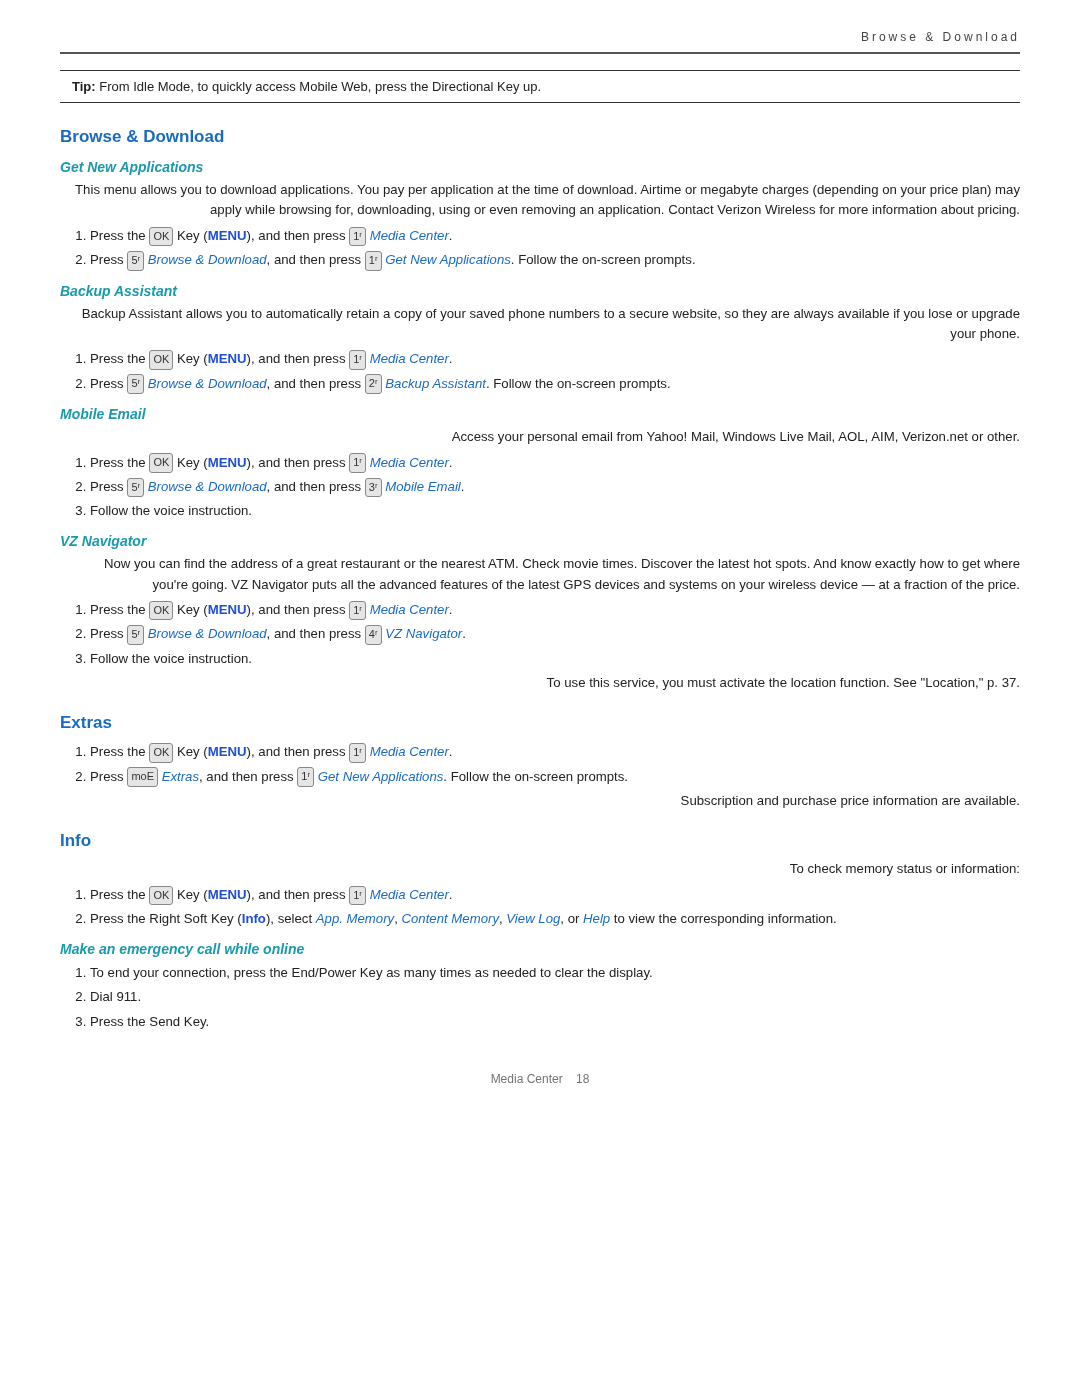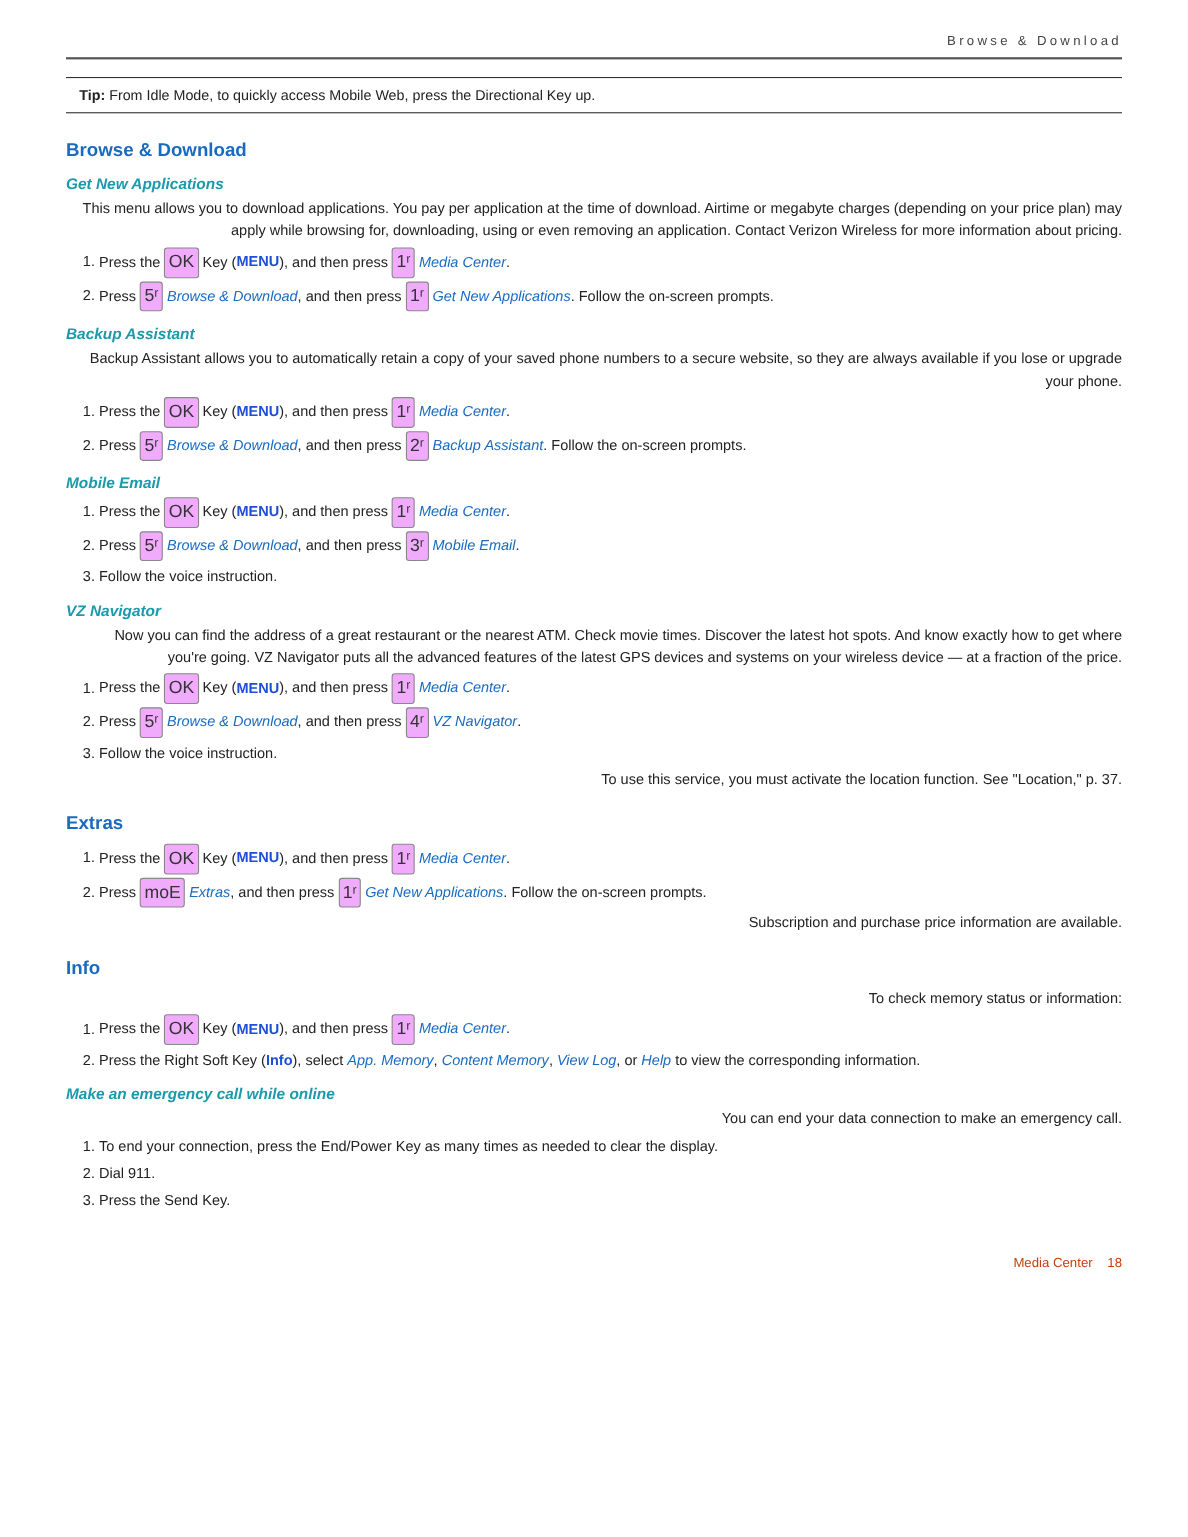--- a/index.html
+++ b/index.html
@@ -58,40 +58,40 @@
     ol li {
       margin-bottom: 3px;
       line-height: 1.6;
       font-size: 13.2px;
     }
     .key-badge {
       display: inline-block;
       border: 1px solid #888;
       border-radius: 3px;
       padding: 0px 3px;
-      font-size: 16px;
-      background: #f0abfc;
+      font-size: 11px;
+      background: #e5e5e5;
       color: #333;
       font-style: normal;
       vertical-align: middle;
     }
     .menu-text {
       color: #1d4ed8;
       font-weight: bold;
       font-style: normal;
       margin-top: 47px;
     }
     .link-text {
       color: #1a6bbf;
       font-style: italic;
     }
     .footer {
-      text-align: right;
+      text-align: center;
       font-size: 12px;
-      color: #c2410c;
+      color: #737373;
       margin-top: 40px;
       border-top: none;
     }
     .indent {
     }
   </style>
 </head>
 <body>
 
 <div class="page-header">
@@ -119,20 +119,21 @@
     <div class="subsection-title">Backup Assistant</div>
     <div class="body-text">Backup Assistant allows you to automatically retain a copy of your saved phone numbers to a secure website, so they are always available if you lose or upgrade your phone.</div>
     <ol>
       <li>Press the <span class="key-badge">OK</span> Key (<span class="menu-text">MENU</span>), and then press <span class="key-badge">1ʳ</span> <span class="link-text"><em>Media Center</em></span>.</li>
       <li>Press <span class="key-badge">5ʳ</span> <span class="link-text"><em>Browse &amp; Download</em></span>, and then press <span class="key-badge">2ʳ</span> <span class="link-text"><em>Backup Assistant</em></span>. Follow the on-screen prompts.</li>
     </ol>
   </div>
 
   <div>
     <div class="subsection-title">Mobile Email</div>
+    <div class="body-text">Access your personal email from Yahoo! Mail, Windows Live Mail, AOL, AIM, Verizon.net or other.</div>
     <ol>
       <li>Press the <span class="key-badge">OK</span> Key (<span class="menu-text">MENU</span>), and then press <span class="key-badge">1ʳ</span> <span class="link-text"><em>Media Center</em></span>.</li>
       <li>Press <span class="key-badge">5ʳ</span> <span class="link-text"><em>Browse &amp; Download</em></span>, and then press <span class="key-badge">3ʳ</span> <span class="link-text"><em>Mobile Email</em></span>.</li>
       <li>Follow the voice instruction.</li>
     </ol>
   </div>
 
   <div>
     <div class="subsection-title">VZ Navigator</div>
     <div class="body-text">Now you can find the address of a great restaurant or the nearest ATM. Check movie times. Discover the latest hot spots. And know exactly how to get where you're going. VZ Navigator puts all the advanced features of the latest GPS devices and systems on your wireless device — at a fraction of the price.</div>
@@ -160,21 +161,20 @@
   <ol>
     <li>Press the <span class="key-badge">OK</span> Key (<span class="menu-text">MENU</span>), and then press <span class="key-badge">1ʳ</span> <span class="link-text"><em>Media Center</em></span>.</li>
     <li>Press the Right Soft Key (<span class="menu-text">Info</span>), select <span class="link-text"><em>App. Memory</em></span>, <span class="link-text"><em>Content Memory</em></span>, <span class="link-text"><em>View Log</em></span>, or <span class="link-text"><em>Help</em></span> to view the corresponding information.</li>
   </ol>
 </div>
 
 <div>
 
   <div>
     <div class="subsection-title">Make an emergency call while online</div>
-    <div class="body-text">You can end your data connection to make an emergency call.</div>
     <ol>
       <li>To end your connection, press the End/Power Key as many times as needed to clear the display.</li>
       <li>Dial 911.</li>
       <li>Press the Send Key.</li>
     </ol>
   </div>
 </div>
 
 <div class="footer">
   <span>Media Center</span>&nbsp;&nbsp;&nbsp;

